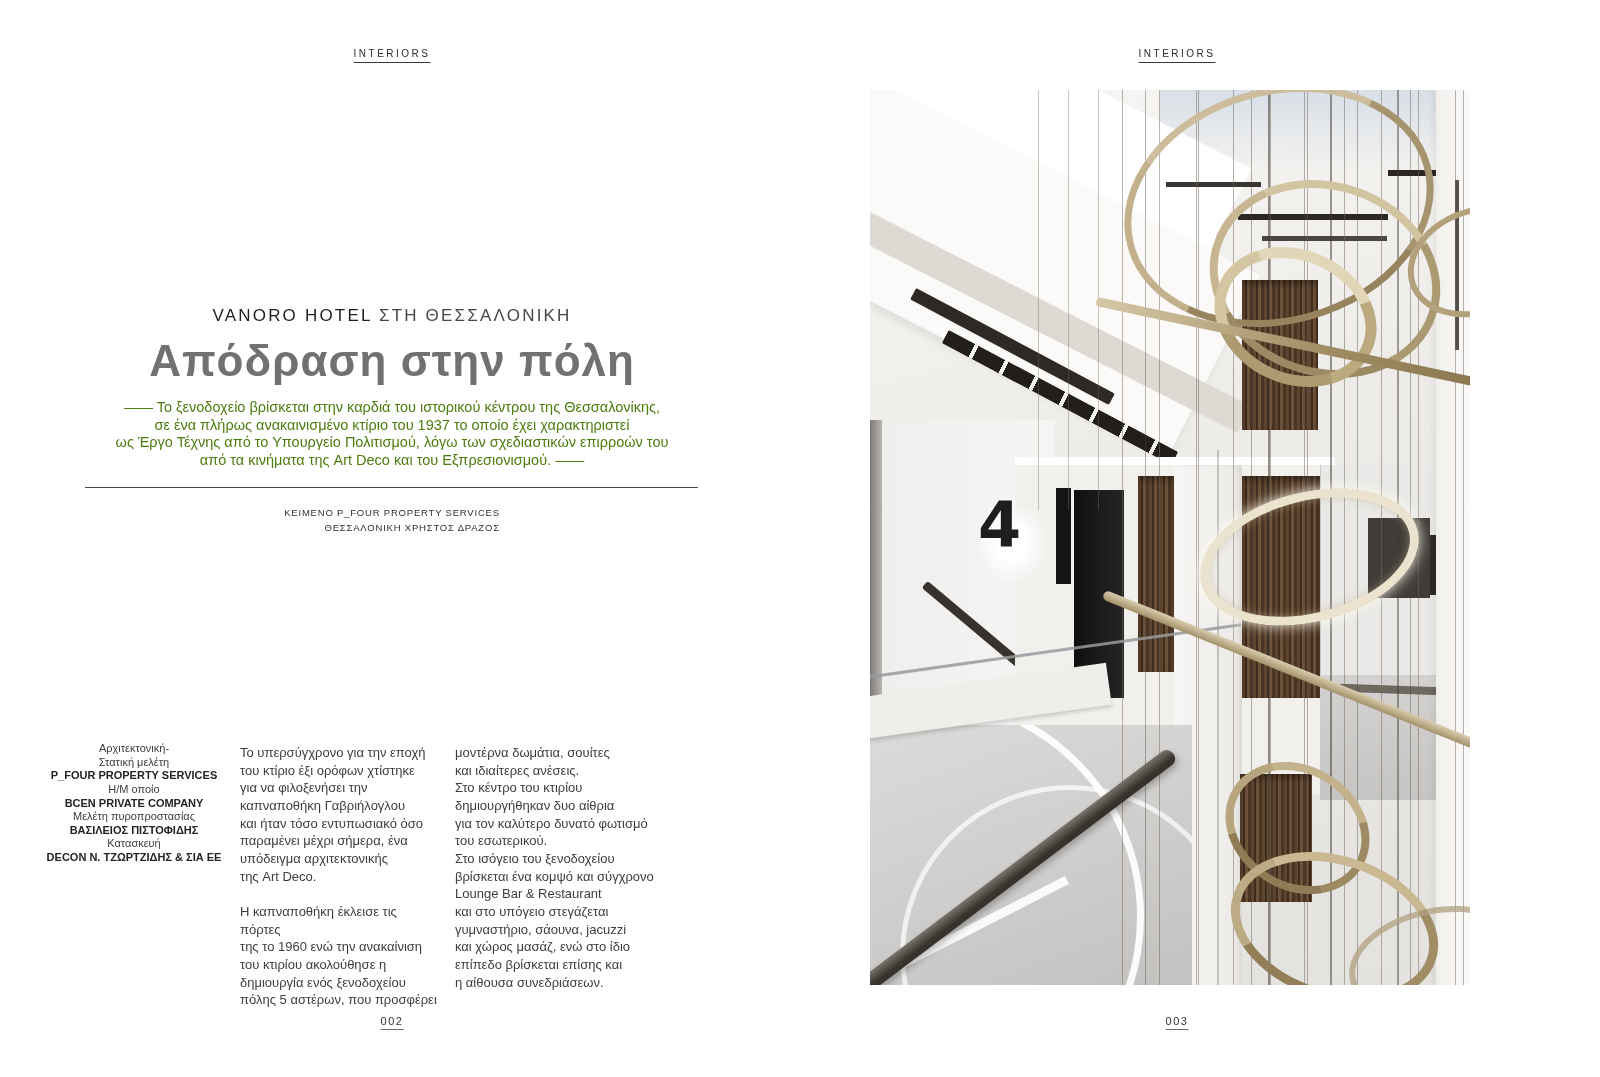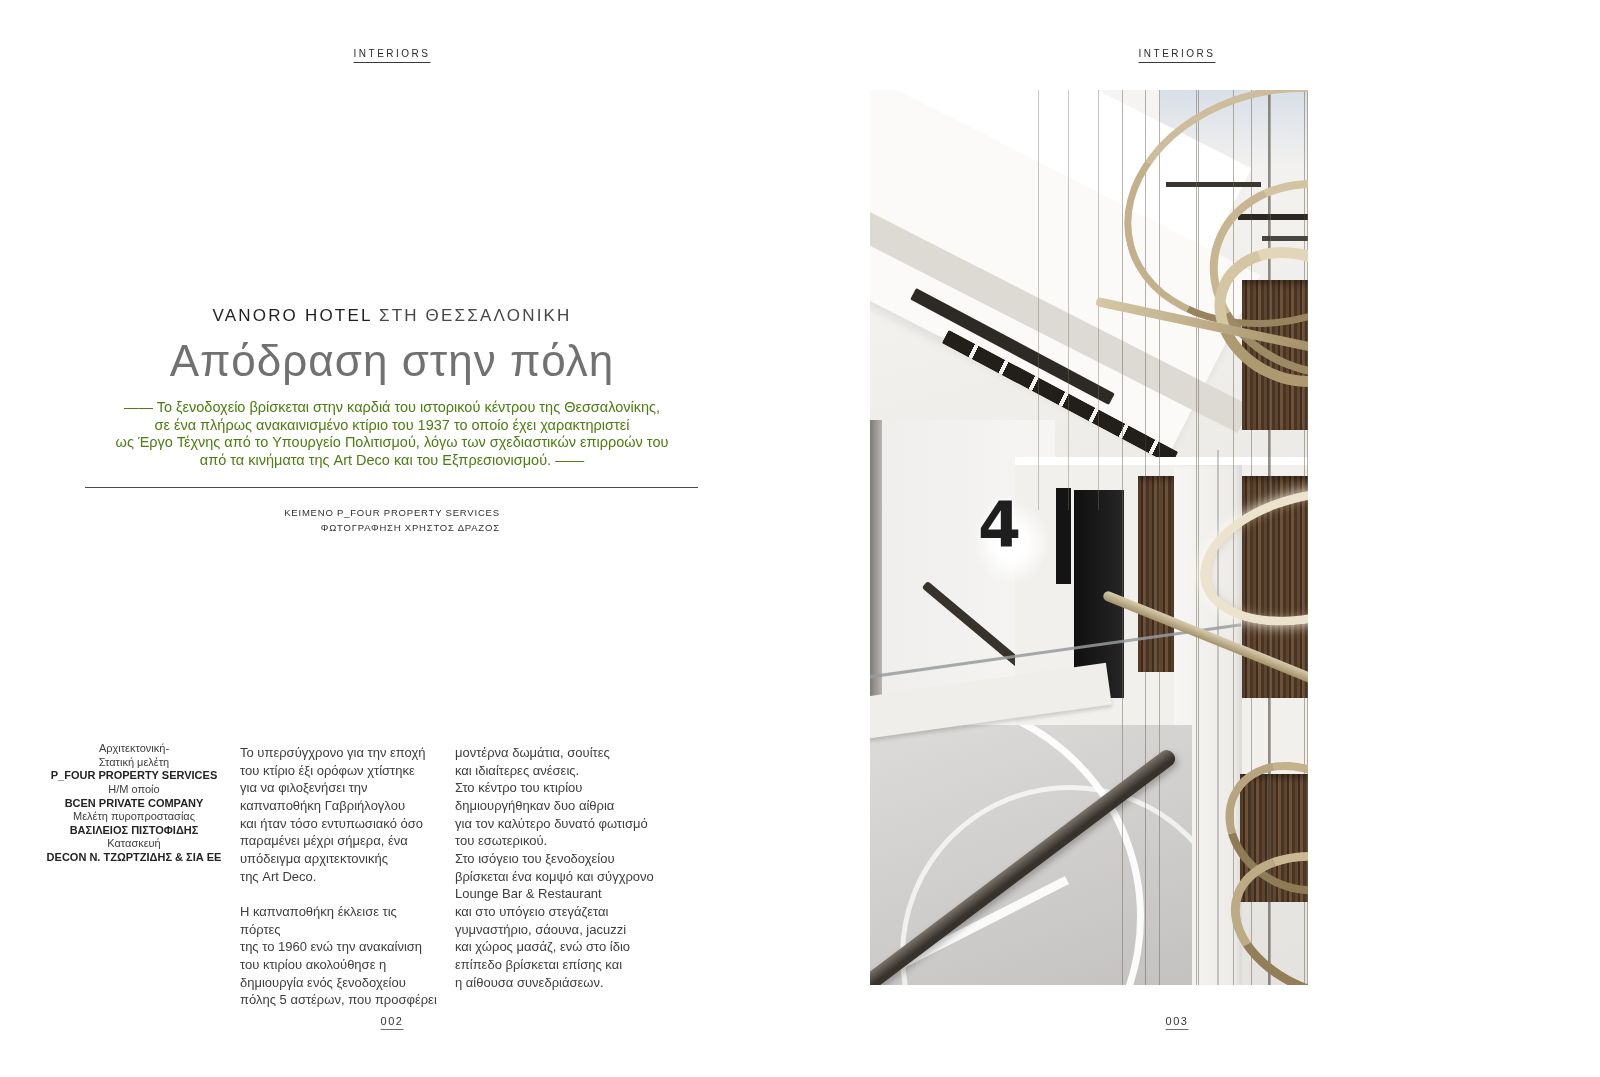--- a/index.html
+++ b/index.html
@@ -1,27 +1,27 @@
 <!DOCTYPE html>
 <html><head>
 <meta charset="utf-8">
 <style>
   html,body{margin:0;padding:0;background:#ffffff;}
-  .spread{position:relative;width:1308px;height:1077px;background:#ffffff;overflow:hidden;
+  .spread{position:relative;width:1600px;height:1077px;background:#ffffff;overflow:hidden;
           font-family:"Liberation Sans","DejaVu Sans",sans-serif;color:#3f3f3f;}
   .abs{position:absolute;}
 
   
   .mag-header{top:48px;transform:translateX(-50%);font-size:10px;letter-spacing:2.5px;
               color:#2b2b2b;border-bottom:1.5px solid #3a3a3a;padding-bottom:3px;}
   .kicker{top:306px;left:392px;transform:translateX(-50%);white-space:nowrap;
           font-size:17px;letter-spacing:2.2px;color:#474747;}
   .kicker .kb{font-weight:400;color:#1f1f1f;}
   .headline{top:336px;left:392px;transform:translateX(-50%);white-space:nowrap;
-            font-size:44px;font-weight:400;letter-spacing:1px;color:#717171;}
+            font-size:44px;font-weight:700;letter-spacing:1px;color:#717171;}
   .intro{top:399px;left:102px;width:580px;text-align:center;font-size:14.5px;line-height:1.22;
          color:#4d7c0f;white-space:pre-line;}
   .rule{top:487px;left:85px;width:613px;height:0;border-top:1px solid #4a4a4a;}
   .byline{top:506px;left:392px;transform:translateX(-50%);text-align:right;font-size:9.5px;
           letter-spacing:0.8px;color:#2f2f2f;line-height:1.55;white-space:nowrap;}
   .side-credits{top:742px;left:40px;width:188px;text-align:center;font-size:11px;line-height:1.24;color:#3c3c3c;}
   .side-credits .b{font-weight:700;color:#232323;}
   .bodycol{top:744px;font-size:13px;line-height:1.36;color:#3d3d3d;white-space:pre-line;}
   .col1{left:240px;width:198px;}
   .col2{left:455px;width:205px;}
@@ -123,21 +123,21 @@
 
   <div class="abs intro">—— Το ξενοδοχείο βρίσκεται στην καρδιά του ιστορικού κέντρου της Θεσσαλονίκης,
 σε ένα πλήρως ανακαινισμένο κτίριο του 1937 το οποίο έχει χαρακτηριστεί
 ως Έργο Τέχνης από το Υπουργείο Πολιτισμού, λόγω των σχεδιαστικών επιρροών του
 από τα κινήματα της Art Deco και του Εξπρεσιονισμού. ——</div>
 
   <div class="abs rule"></div>
 
   <div class="abs byline">
     <div>ΚΕΙΜΕΝΟ P_FOUR PROPERTY SERVICES</div>
-    <div>ΦΩΤΟΓΡΑΦΗΣΗ ΧΡΗΣΤΟΣ ΔΡΑΖΟΣ</div>
+    <div>ΘΕΣΣΑΛΟΝΙΚΗ ΧΡΗΣΤΟΣ ΔΡΑΖΟΣ</div>
   </div>
 
   <div class="abs side-credits">
     <div>Αρχιτεκτονική-</div>
     <div>Στατική μελέτη</div>
     <div class="b">P_FOUR PROPERTY SERVICES</div>
     <div>Η/Μ οποίο</div>
     <div class="b">BCEN PRIVATE COMPANY</div>
     <div>Μελέτη πυροπροστασίας</div>
     <div class="b">ΒΑΣΙΛΕΙΟΣ ΠΙΣΤΟΦΙΔΗΣ</div>

